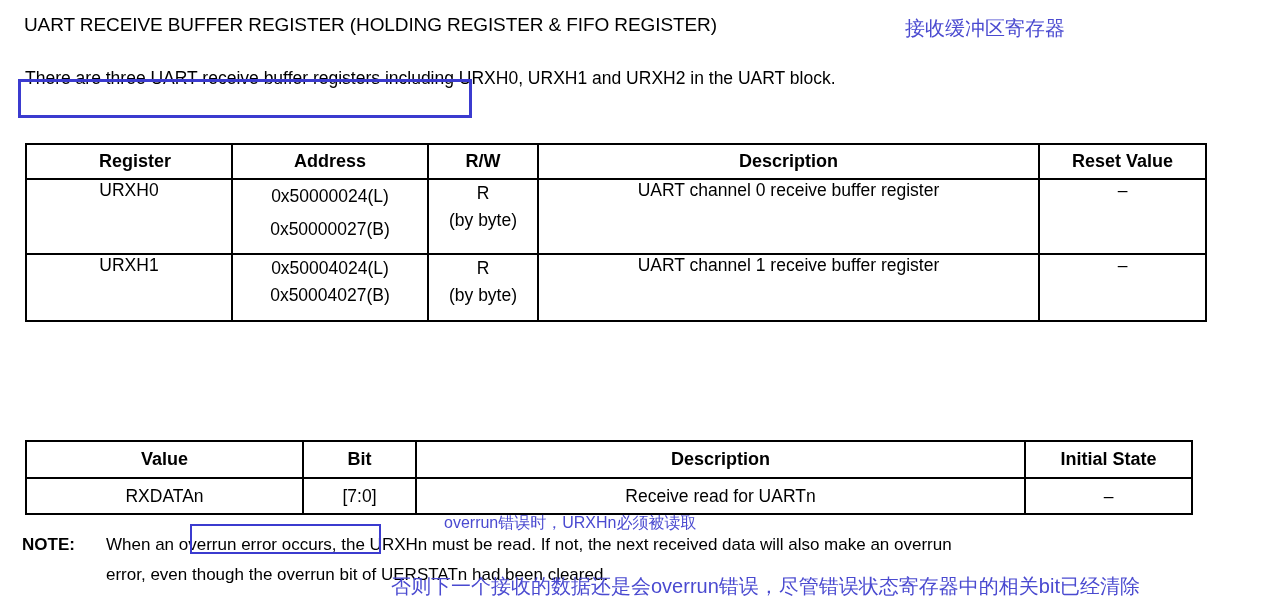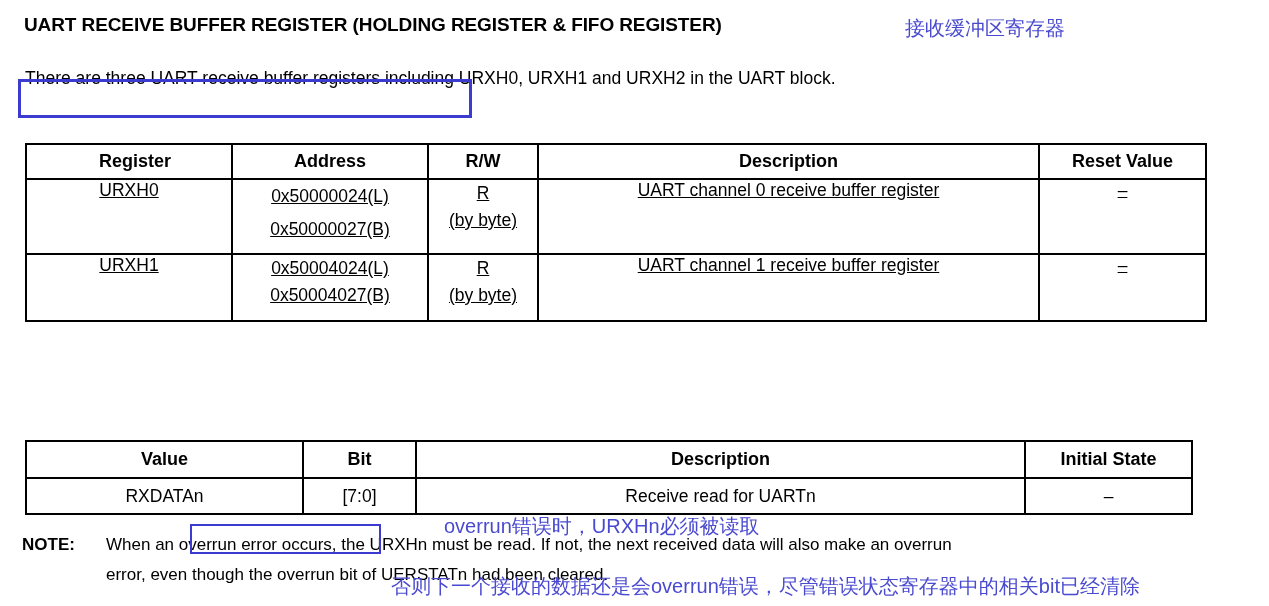--- a/index.html
+++ b/index.html
@@ -15,21 +15,21 @@
     color: #000000;
     overflow: hidden;
   }
 
   
   #doc-title {
     position: absolute;
     left: 24px;
     top: 14px;
     font-size: 19px;
-    font-weight: bold;
+    font-weight: normal;
     letter-spacing: -0.1px;
     white-space: nowrap;
     text-align: right;
   }
   #doc-title-cn {
     position: absolute;
     left: 905px;
     top: 15px;
     font-size: 20px;
     color: #4a4ad0;
@@ -89,21 +89,21 @@
   .addr-tight { line-height: 27px; }
   .rw-tight { line-height: 27px; }
 
   
   #table-registers { left: 25px; top: 143px; width: 1158px; }
   #table-registers .c-register { width: 192px; padding-left: 12px; }
   #table-registers .c-address  { width: 194px; }
   #table-registers .c-rw       { width: 108px; }
   #table-registers .c-desc     { width: 499px; }
   #table-registers .c-reset    { width: 165px; }
-  #table-registers tbody tr { height: 67px; text-decoration: underline; }
+  #table-registers tbody tr { height: 67px; }
   #table-registers tbody tr:first-child { height: 75px; }
 
   
   #table-bitfields { left: 25px; top: 440px; width: 1158px; }
   #table-bitfields .c-urxhn  { width: 275px; }
   #table-bitfields .c-bit    { width: 111px; }
   #table-bitfields .c-desc2  { width: 607px; }
   #table-bitfields .c-init   { width: 165px; margin-top: 20px; }
   #table-bitfields thead th { height: 35px; }
   #table-bitfields tbody tr { height: 36px; }
@@ -146,21 +146,21 @@
 
   
   .cn-annot {
     position: absolute;
     color: #4a4ad0;
     white-space: nowrap;
   }
   #cn-note-1 {
     left: 444px;
     top: 513px;
-    font-size: 20px;
+    font-size: 16px;
   }
   #cn-note-2 {
     left: 391px;
     top: 573px;
     font-size: 20px;
   }
 </style>
 </head>
 <body>
 

